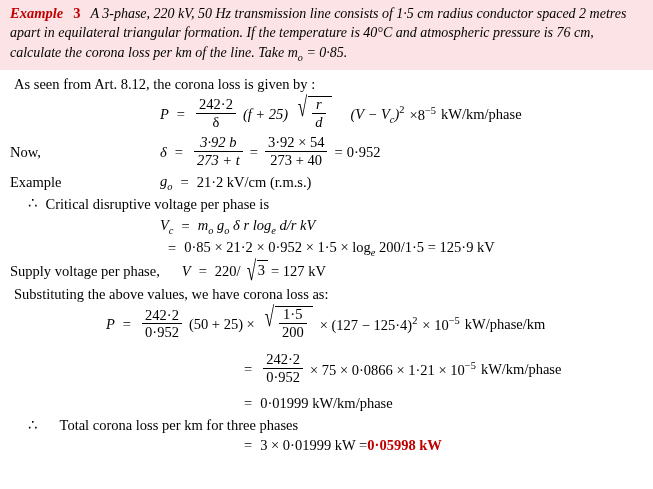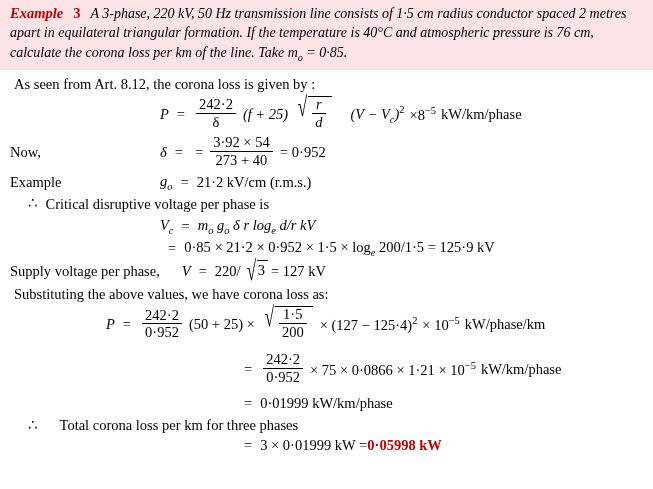--- a/index.html
+++ b/index.html
@@ -169,20 +169,24 @@
       </span>
       <span class="nowrap" style="margin-left:16px"><span class="it">(V − V</span><span class="sub">c</span><span class="it">)</span><span class="sup">2</span></span>
       <span style="margin-left:5px"><span>×8</span><span class="sup">−5</span></span>
       <span style="margin-left:5px">kW/km/phase</span>
     </div>
 
     <div class="eqrow">
       <div class="lead">Now,</div>
       <span class="lhs it">δ</span>
       <span class="eq">=</span>
+      <span class="frac">
+        <span class="num it">3·92 b</span>
+        <span class="den it">273 + t</span>
+      </span>
       <span class="eq" style="margin:0 4px">=</span>
       <span class="frac">
         <span class="num">3·92 × 54</span>
         <span class="den">273 + 40</span>
       </span>
       <span class="eq" style="margin:0 4px">=</span>
       <span>0·952</span>
     </div>
 
     <div class="eqrow">

